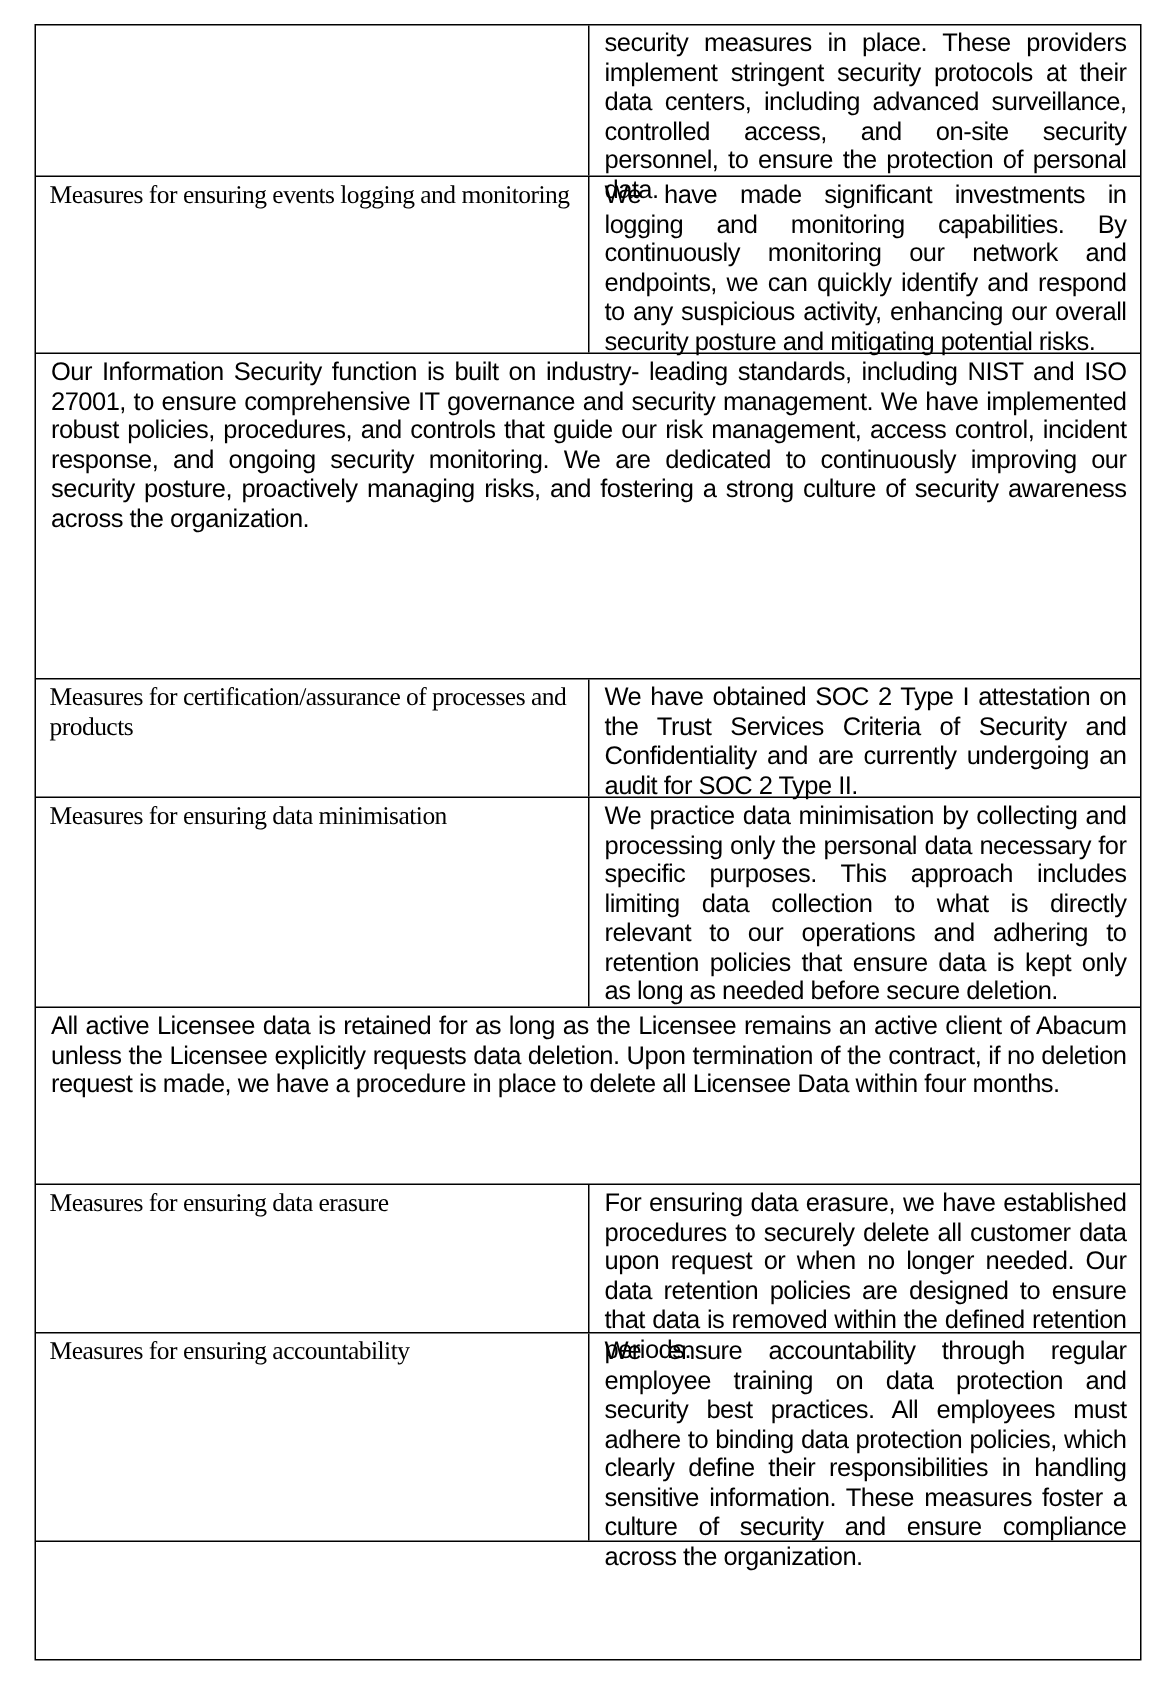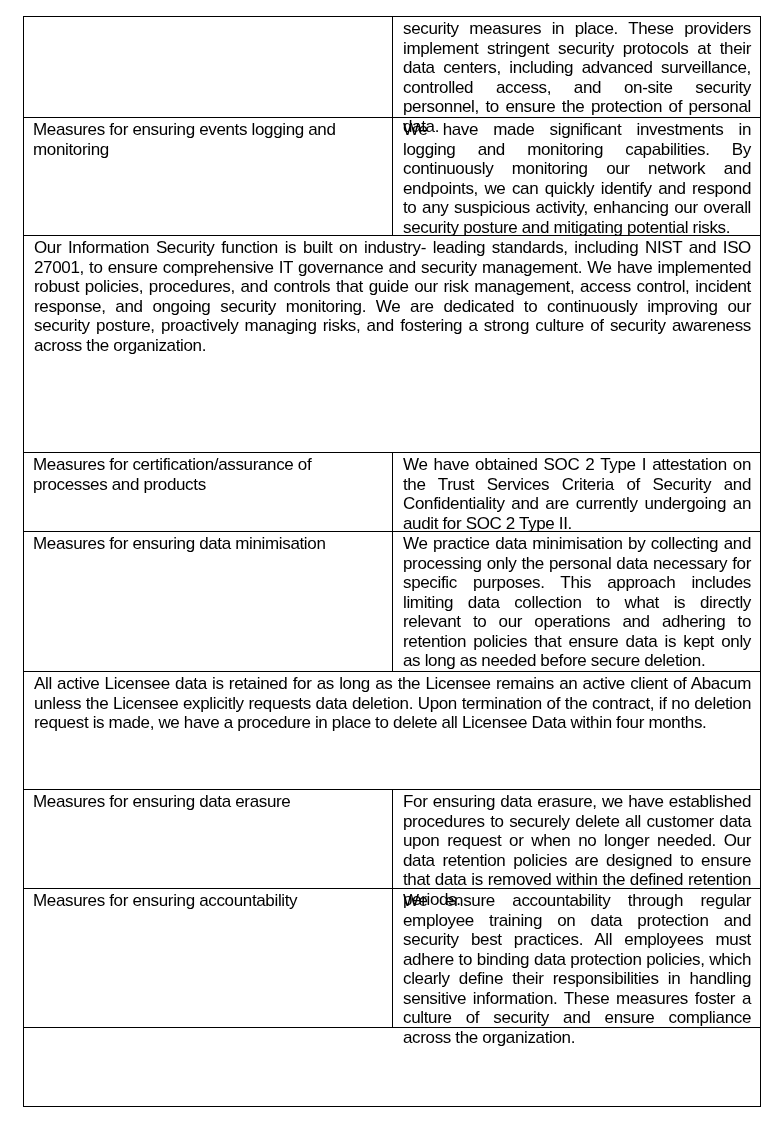--- a/index.html
+++ b/index.html
@@ -1,21 +1,21 @@
 <!DOCTYPE html>
 <html><head>
 <meta charset="utf-8">
 <style>
   html, body { margin:0; padding:0; background:#ffffff; }
   body { width:780px; height:1126px; position:relative; overflow:hidden;
          font-family:"Liberation Sans", sans-serif; color:#000; }
   .tbl { position:absolute; left:23px; top:16px; width:738px; border:1.5px solid #000; box-sizing:border-box; }
   .row { display:flex; border-top:1.5px solid #000; box-sizing:border-box; }
   .row:first-child { border-top:none; }
-  .c1 { width:369px; box-sizing:border-box; padding:2px 8px 0 9px; border-right:1.5px solid #000; }
+  .c1 { width:369px; box-sizing:border-box; padding:2px 8px 0 9px; border-right:1.5px solid #000;font-family:Liberation Serif, serif; }
   .c2 { flex:1; box-sizing:border-box; padding:2px 9px 0 10px; }
   .txt { font-size:17px; line-height:19.5px; letter-spacing:-0.35px; }
   .c2 .txt { text-align:justify; }
 </style>
 </head>
 <body>
 
 <div class="tbl">
   <div class="row" style="height:100px">
     <div class="c1">

